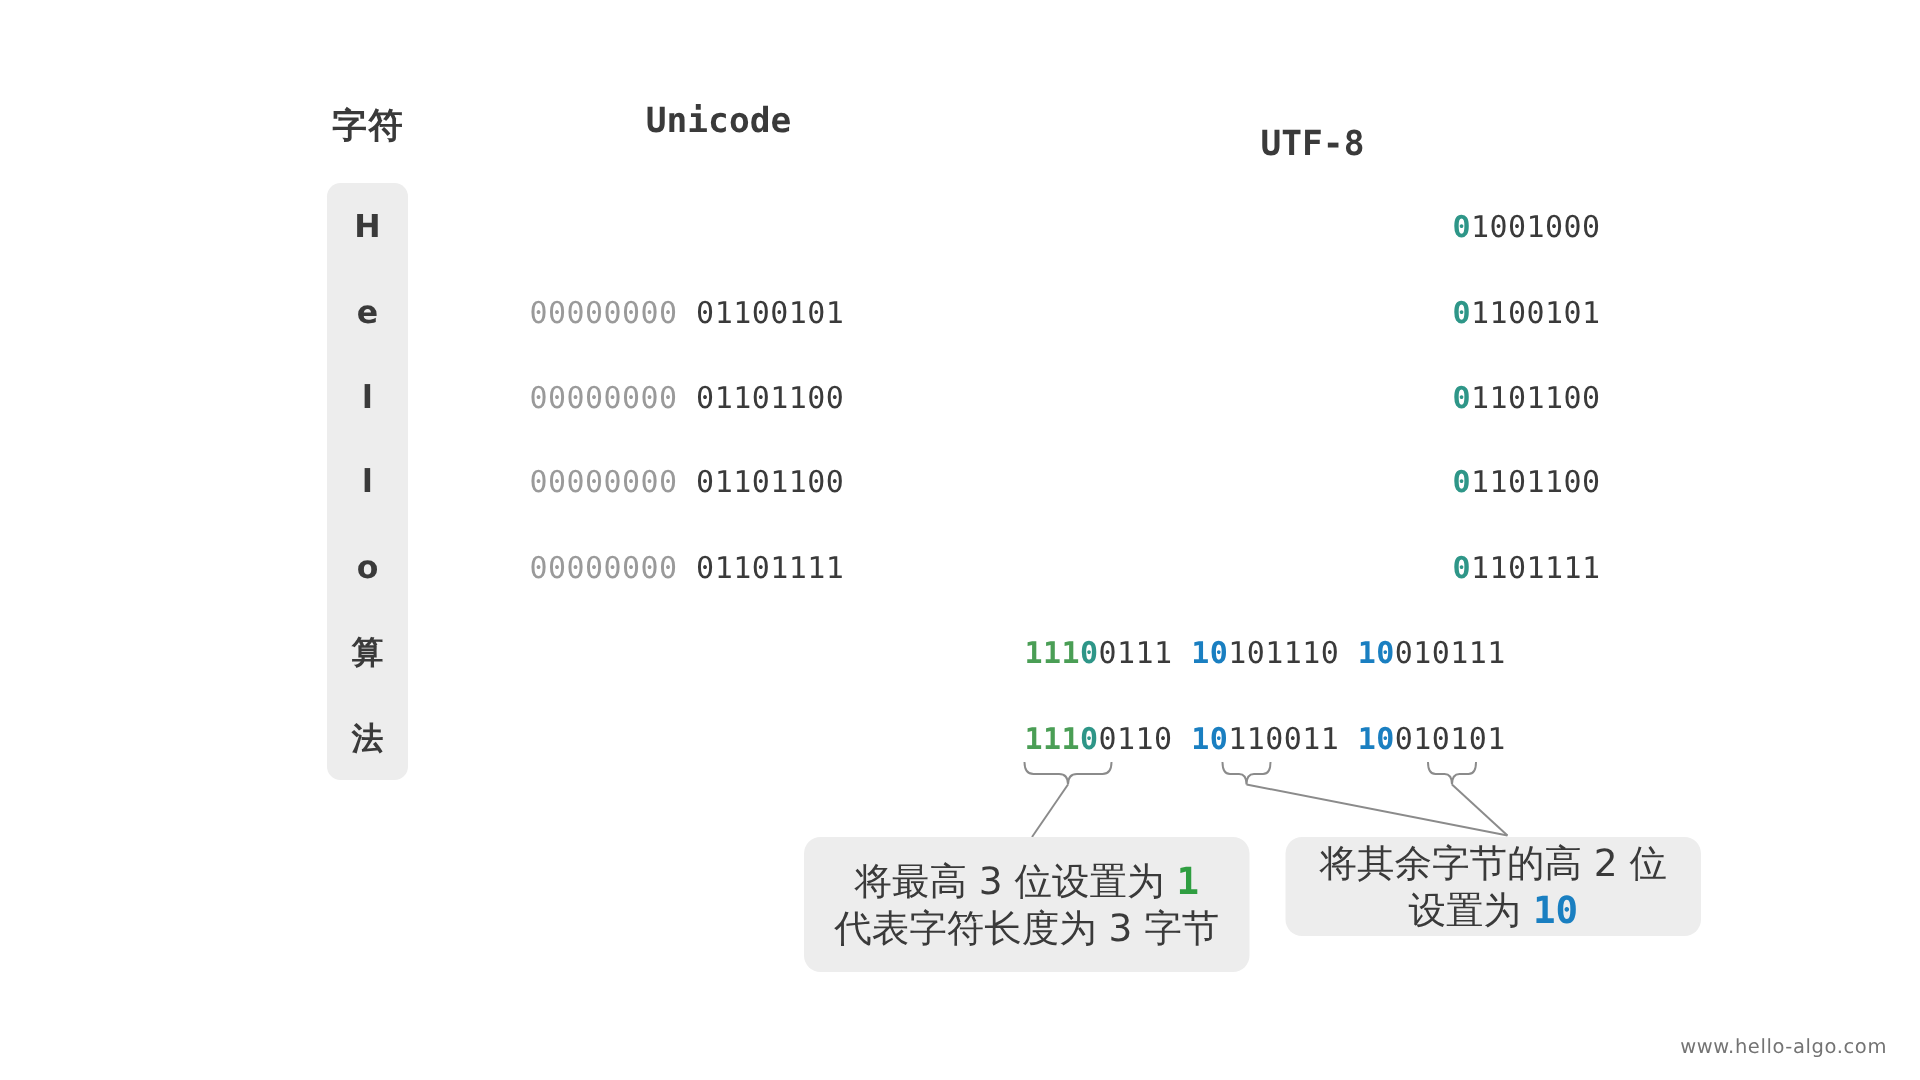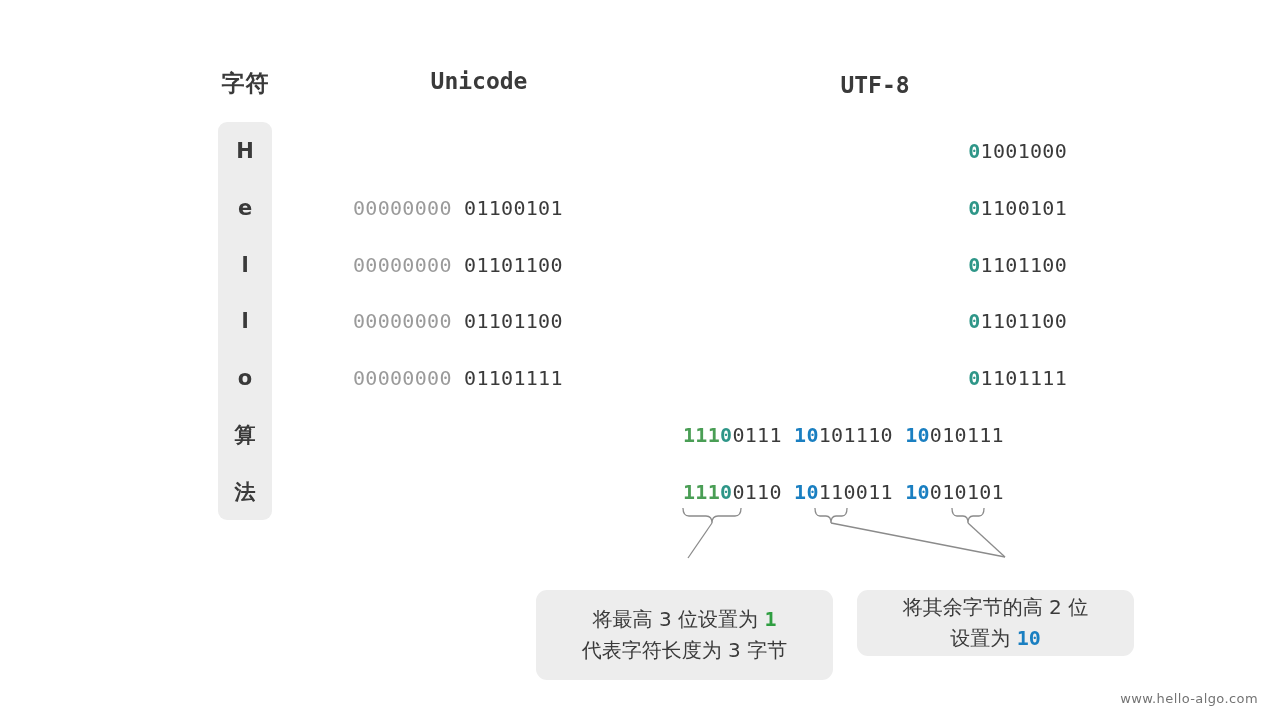--- a/index.html
+++ b/index.html
@@ -31,21 +31,21 @@
     color: #3a3a3a;
     white-space: nowrap;
     text-align: center;
   }
   .col-header.cjk {
     font-family: "DejaVu Sans", sans-serif;
     letter-spacing: 1px;
   }
   #hdr-char   { left: 198px; top: 68px; width: 95px; }
   #hdr-uni    { left: 353px; top: 68px; width: 252px; }
-  #hdr-utf8   { left: 790px; top: 72px; width: 170px; }
+  #hdr-utf8   { left: 790px; top: 83px; width: 170px; }
 
   
   #char-strip {
     position: absolute;
     left: 218px;
     top: 122px;
     width: 54px;
     height: 398px;
     background: #ededed;
     border-radius: 9px;
@@ -94,25 +94,24 @@
   
   .callout {
     position: absolute;
     background: #ededed;
     border-radius: 11px;
     display: flex;
     flex-direction: column;
     align-items: center;
     justify-content: center;
     font-family: "DejaVu Sans", sans-serif;
-    font-size: 20px;
+    font-size: 25px;
     color: #3a3a3a;
     line-height: 31px;
     text-align: center;
-    margin-top: 32px;
   }
   #callout-left  { left: 536px; top: 558px; width: 297px; height: 90px; }
   #callout-right { left: 857px; top: 558px; width: 277px; height: 66px; }
   .callout .hl-green { color: #2f9e41; font-weight: bold; font-family: "DejaVu Sans Mono", monospace; }
   .callout .hl-blue  { color: #1a7fc1; font-weight: bold; font-family: "DejaVu Sans Mono", monospace; }
 
   
   #connectors {
     position: absolute;
     left: 0;

